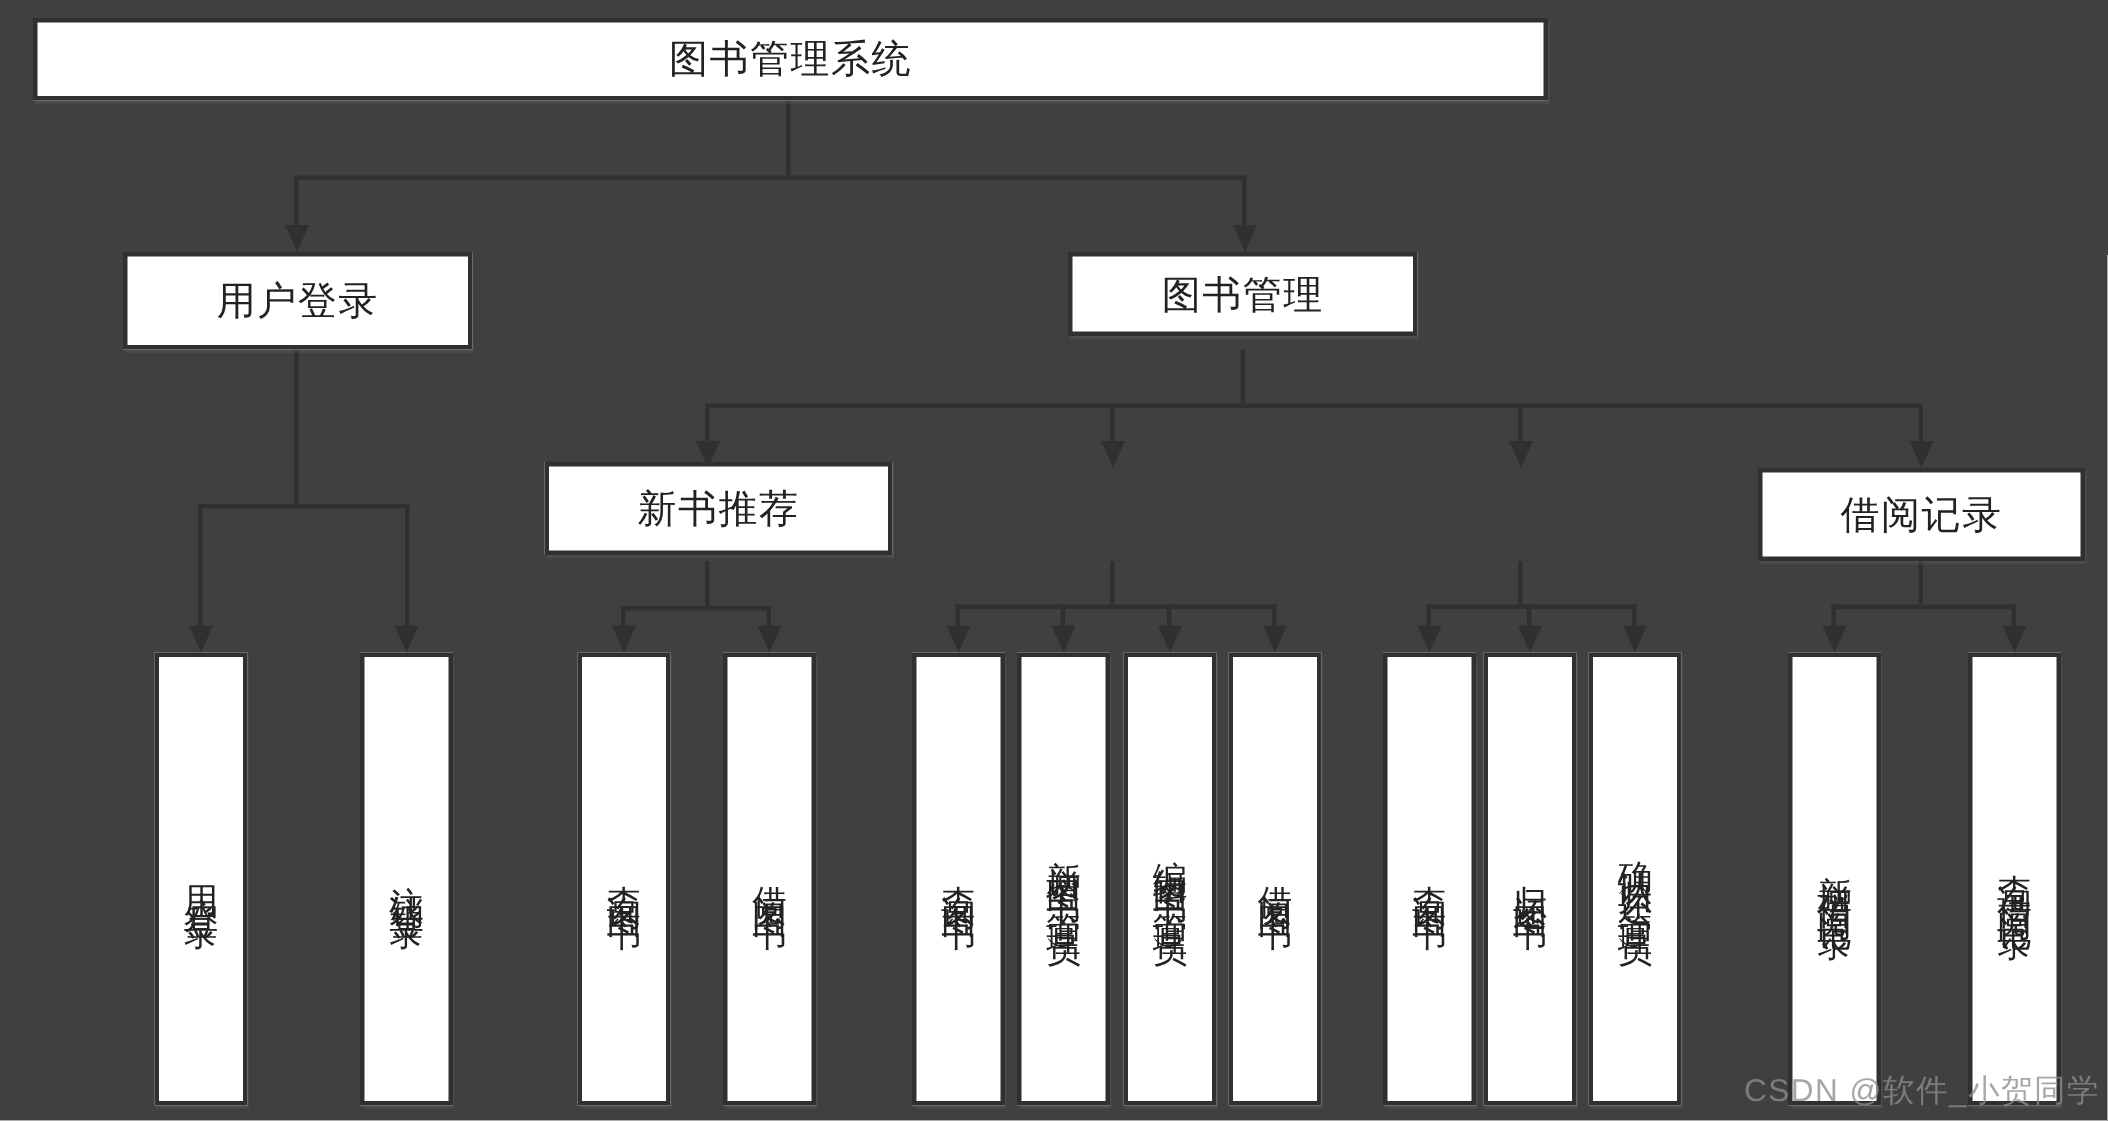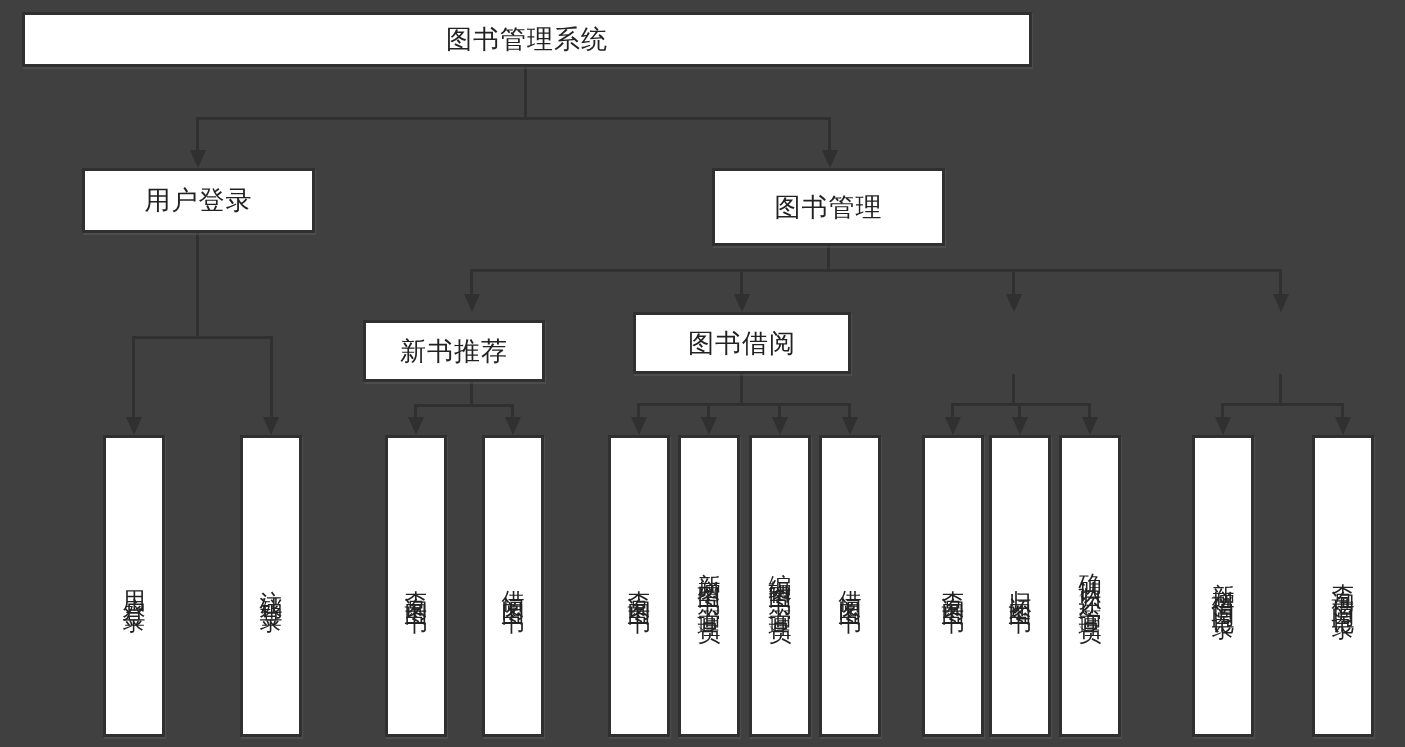--- a/index.html
+++ b/index.html
@@ -43,21 +43,21 @@
   <div>
     <div class="vline" style="left:524px;top:67px;height:50px"></div>
     <div class="hline" style="left:196px;top:117px;width:635px"></div>
     <div class="vline" style="left:196px;top:117px;height:35px"></div>
     <div class="arrow" style="left:190px;top:150px"></div>
     <div class="vline" style="left:828px;top:117px;height:35px"></div>
     <div class="arrow" style="left:822px;top:150px"></div>
   </div>
 
   <div class="box" style="left:82px;top:168px;width:233px;height:65px">用户登录</div>
-  <div class="box" style="left:712px;top:168px;width:233px;height:78px">图书管理</div>
+  <div class="box" style="left:712px;top:168px;width:233px;height:56px">图书管理</div>
 
   <div>
     <div class="vline" style="left:196px;top:233px;height:103px"></div>
     <div class="hline" style="left:132px;top:336px;width:141px"></div>
     <div class="vline" style="left:132px;top:336px;height:83px"></div>
     <div class="arrow" style="left:126px;top:417px"></div>
     <div class="vline" style="left:270px;top:336px;height:83px"></div>
     <div class="arrow" style="left:263px;top:417px"></div>
   </div>
 
@@ -67,22 +67,22 @@
     <div class="vline" style="left:470px;top:269px;height:27px"></div>
     <div class="arrow" style="left:464px;top:294px"></div>
     <div class="vline" style="left:740px;top:269px;height:27px"></div>
     <div class="arrow" style="left:734px;top:294px"></div>
     <div class="vline" style="left:1012px;top:269px;height:27px"></div>
     <div class="arrow" style="left:1006px;top:294px"></div>
     <div class="vline" style="left:1279px;top:269px;height:27px"></div>
     <div class="arrow" style="left:1273px;top:294px"></div>
   </div>
 
-  <div class="box" style="left:363px;top:320px;width:182px;height:62px">新书推荐</div>
-  <div class="box" style="left:633px;top:312px;width:218px;height:62px">图书借阅</div>
+  <div class="box" style="left:363px;top:308px;width:232px;height:62px">新书推荐</div>
+  <div class="box" style="left:1172px;top:312px;width:218px;height:62px">借阅记录</div>
 
   <div>
     <div class="vline" style="left:470px;top:374px;height:30px"></div>
     <div class="hline" style="left:414px;top:404px;width:100px"></div>
     <div class="vline" style="left:414px;top:404px;height:15px"></div>
     <div class="arrow" style="left:408px;top:417px"></div>
     <div class="vline" style="left:511px;top:404px;height:15px"></div>
     <div class="arrow" style="left:505px;top:417px"></div>
   </div>
 
@@ -130,14 +130,15 @@
   <div class="box vbox" style="left:749px;top:435px;width:62px;height:302px">编辑图书（管理员）</div>
   <div class="box vbox" style="left:819px;top:435px;width:62px;height:302px">借阅图书</div>
 
   <div class="box vbox" style="left:922px;top:435px;width:62px;height:302px">查询图书</div>
   <div class="box vbox" style="left:989px;top:435px;width:62px;height:302px">归还图书</div>
   <div class="box vbox" style="left:1059px;top:435px;width:62px;height:302px">确认归还（管理员）</div>
 
   <div class="box vbox" style="left:1192px;top:435px;width:62px;height:302px">新增借阅记录</div>
   <div class="box vbox" style="left:1312px;top:435px;width:62px;height:302px">查询借阅记录</div>
 
+  <div class="watermark">CSDN @软件_小贺同学</div>
 
 </div>
 
 </body></html>

